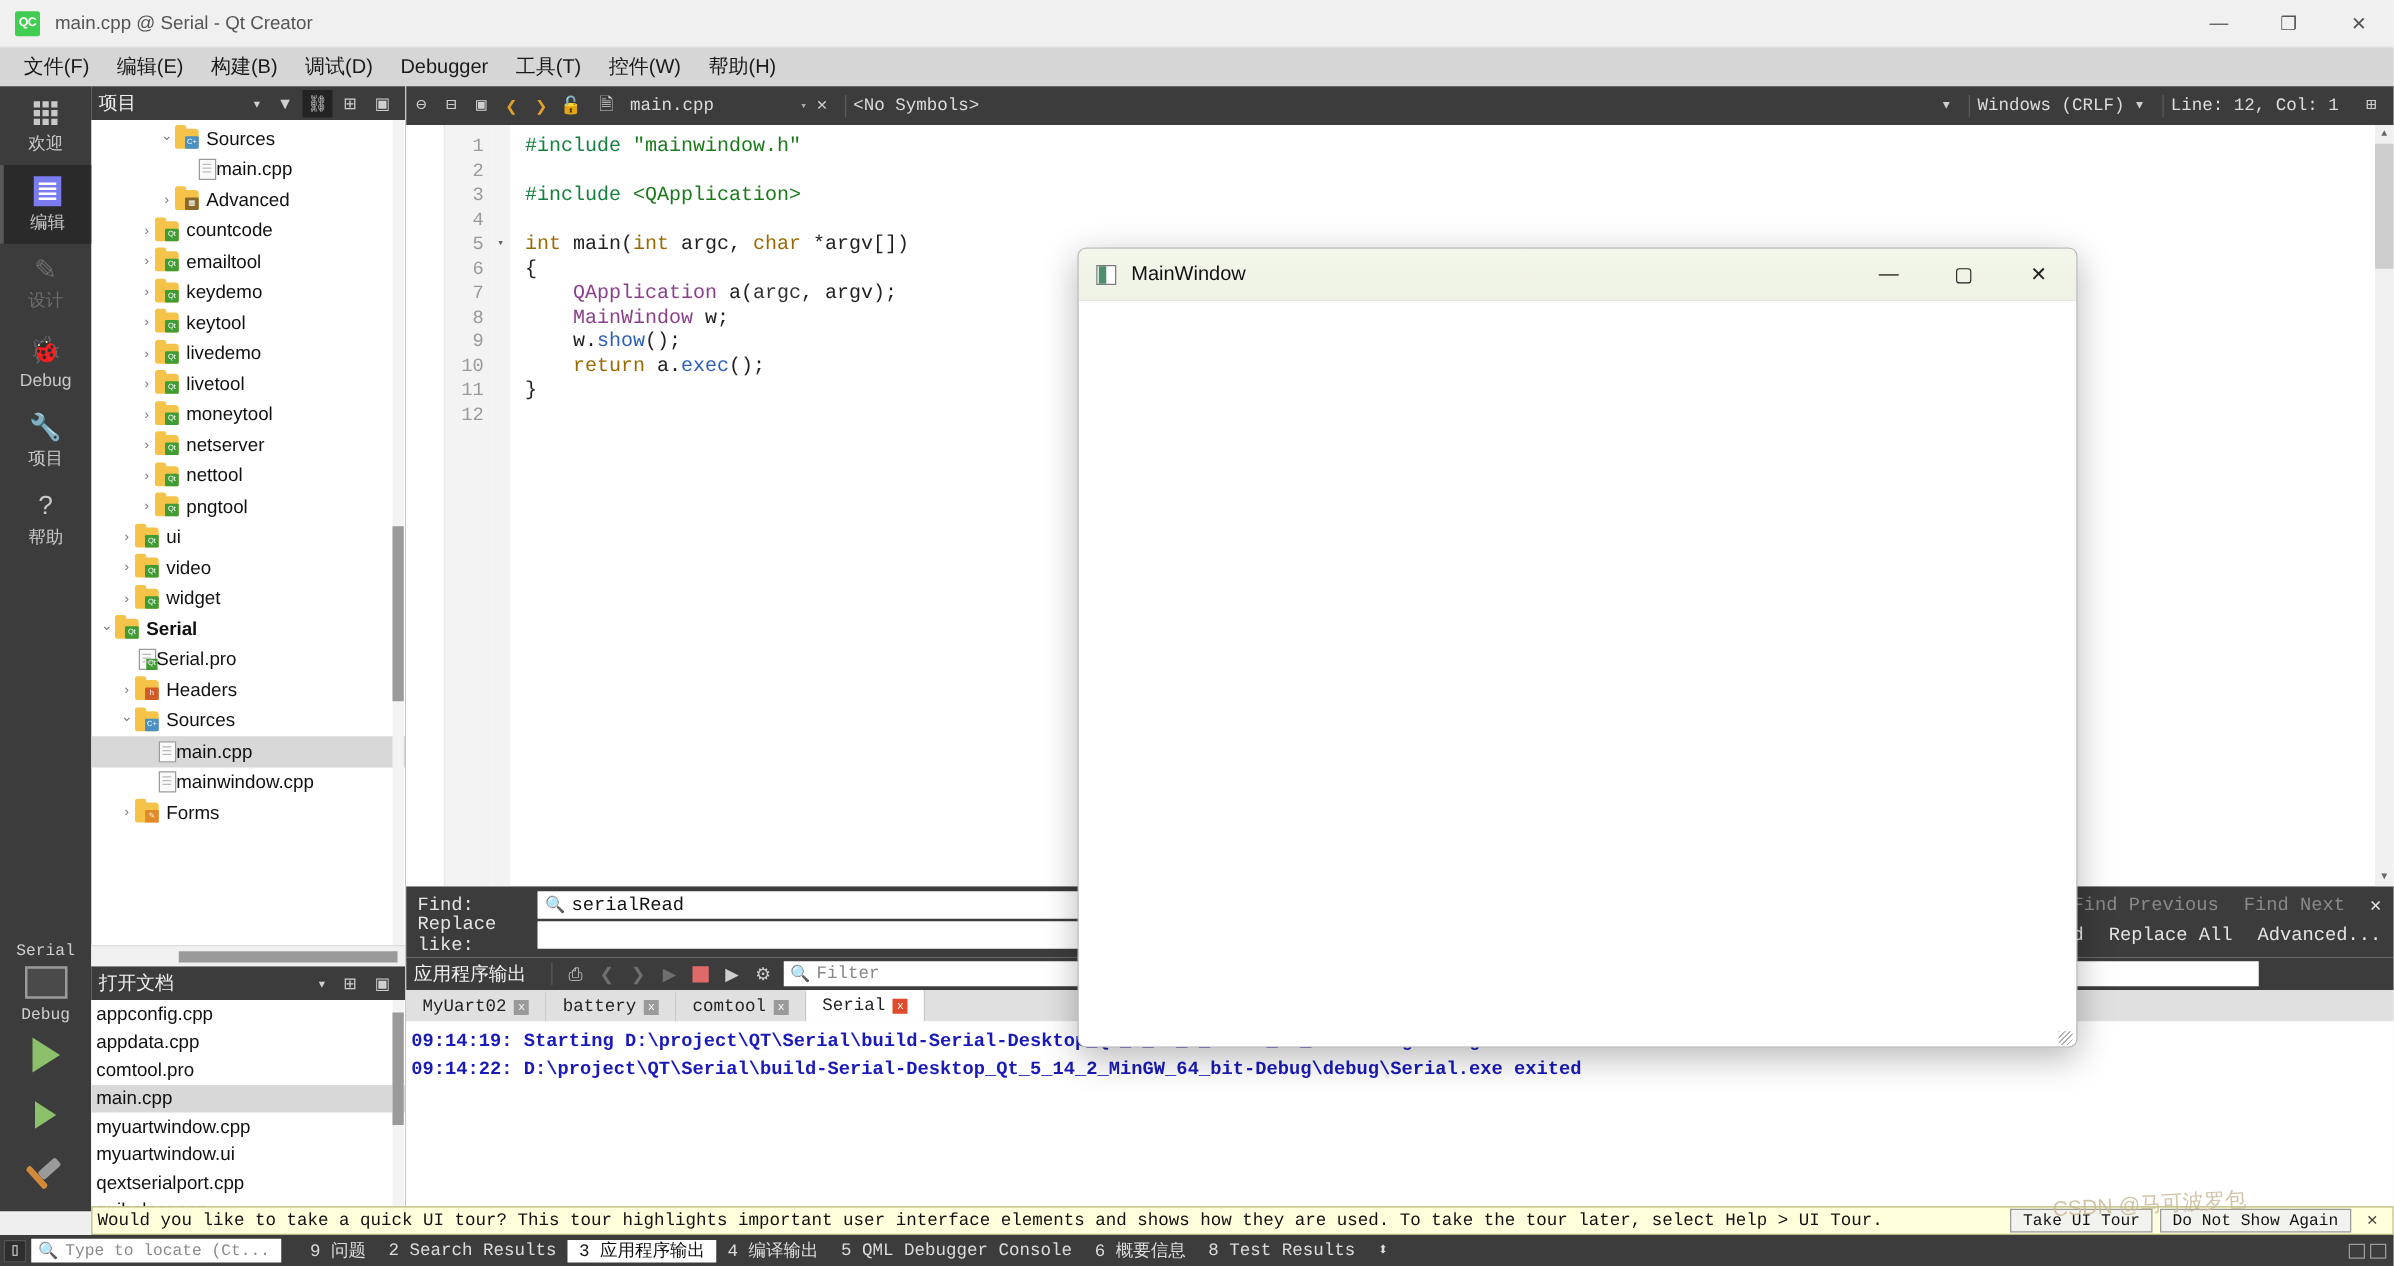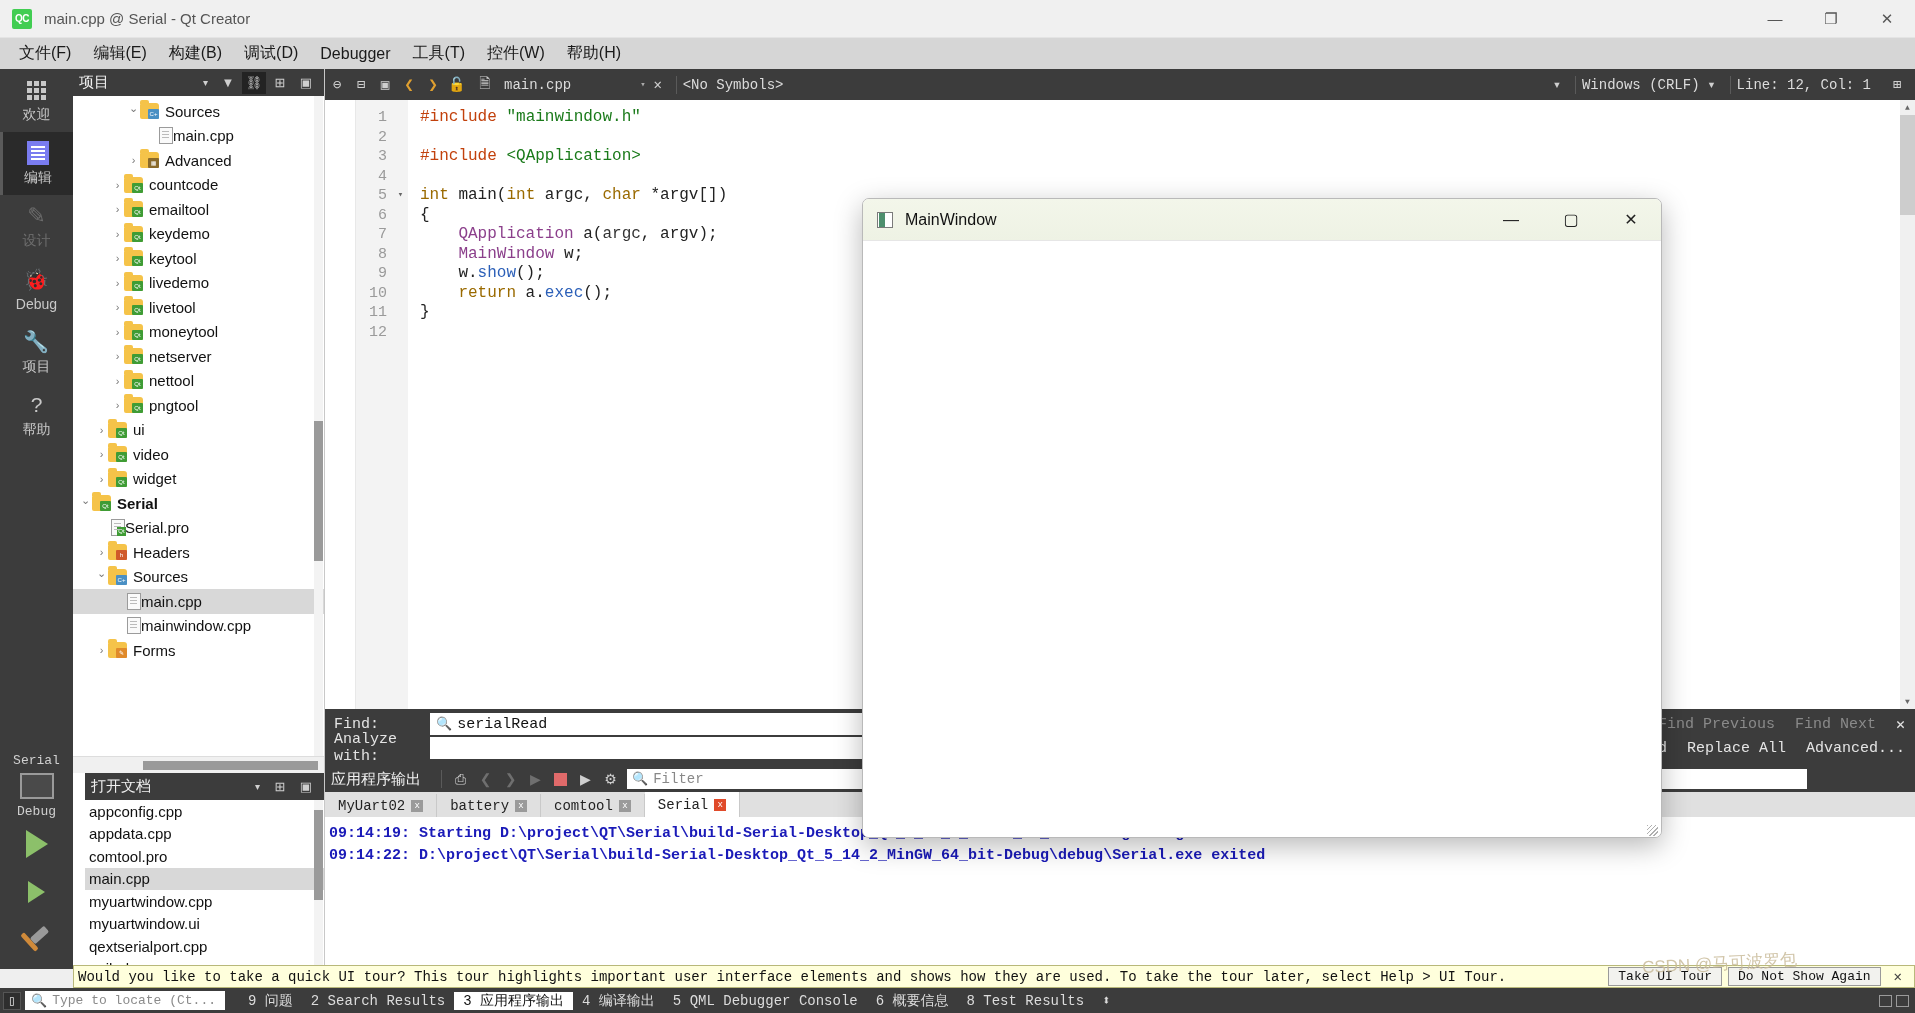--- a/index.html
+++ b/index.html
@@ -86,21 +86,21 @@
   .docf .tg { position:absolute; right:-2px; bottom:-1px; width:9px; height:9px;
               background:#3f9c35; color:#fff; font-size:6px; line-height:9px;
               text-align:center; }
   .lbl.bold { font-weight:bold; }
   .tree-scroll { position:absolute; right:1px; top:0; width:9px; bottom:0; background:#f3f3f3; }
   .tree-thumb { position:absolute; right:1px; width:9px; background:#9a9a9a; }
   .hscroll { height:17px; background:#f0f0f0; border-top:1px solid #ddd;
              position:relative; }
   .hscroll .th { position:absolute; left:70px; right:6px; top:4px; height:9px; background:#9a9a9a; }
 
-  .opendocs { height:196px; display:flex; flex-direction:column;padding-left:12px; }
+  .opendocs { height:196px; display:flex; flex-direction:column; }
   .od-list { flex:1; background:#fff; font-size:15px; overflow:hidden; position:relative; }
   .od-row { height:22.5px; display:flex; align-items:center; padding-left:4px; color:#111; }
   .od-row.sel { background:#d8d8d8; }
   .od-scroll { position:absolute; right:1px; top:0; width:9px; bottom:0; background:#f3f3f3; }
   .od-thumb { position:absolute; right:1px; width:9px; background:#9a9a9a; }
 
   
   .editor-col { flex:1; display:flex; flex-direction:column; min-width:0; position:relative; }
   .edbar { height:31px; background:#3c3c3c; display:flex; align-items:center;
            color:#dcdcdc; font-size:14px; font-family:"Liberation Mono", monospace; }
@@ -116,21 +116,21 @@
   .code-area { flex:1; background:#fff; display:flex; position:relative; overflow:hidden;
                font-family:"Liberation Mono", monospace; font-size:16px; }
   .gutter-mark { width:31px; background:#fff; border-right:1px solid #e8e8e8; }
   .gutter { width:37px; background:#f3f3f3; text-align:right; padding-top:8px;
             color:#9a9a9a; font-size:15px; }
   .gutter div { height:19.5px; line-height:19.5px; padding-right:6px; }
   .fold { width:15px; background:#f3f3f3; padding-top:8px; color:#666; font-size:9px; }
   .fold div { height:19.5px; line-height:19.5px; text-align:center; }
   .code { flex:1; padding-top:8px; padding-left:12px; }
   .code div { height:19.5px; line-height:19.5px; white-space:pre; }
-  .k-pre { color:#c2410c; }            
+  .k-pre { color:#15803d; }            
   .k-str { color:#1a7a1a; }
   .k-kw  { color:#9a6a00; }
   .k-typ { color:#8b3f8b; }
   .k-fn  { color:#2b5fb8; }
   .k-it  { color:#333; }
   .k-pl  { color:#222; }
 
   .right-scroll { position:absolute; right:0; top:0; bottom:0; width:15px; background:#f0f0f0; }
   .rs-thumb { position:absolute; right:0; top:0; width:15px; height:100px; background:#cdcdcd; }
   .rs-arrow { position:absolute; right:0; width:15px; height:15px; background:#f0f0f0;
@@ -616,21 +616,21 @@
           <span class="fr-lab">Find:</span>
           <span class="fr-input">
             <span class="magn">🔍</span>
             <span>serialRead</span>
           </span>
           <span class="fr-btn dis">Find Previous</span>
           <span class="fr-btn dis">Find Next</span>
           <span class="fr-btn">✕</span>
         </div>
         <div class="fr-row">
-          <span class="fr-lab">Analyze with:</span>
+          <span class="fr-lab">Replace like:</span>
           <span class="fr-input">
             <span></span>
           </span>
           <span class="fr-btn">Replace</span>
           <span class="fr-btn">Replace &amp;&amp; Find</span>
           <span class="fr-btn">Replace All</span>
           <span class="fr-btn">Advanced...</span>
         </div>
       </div>
 

